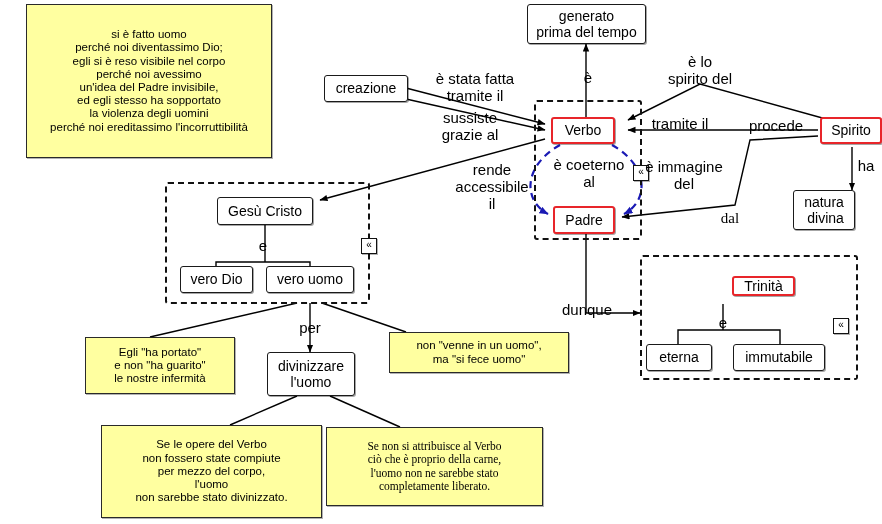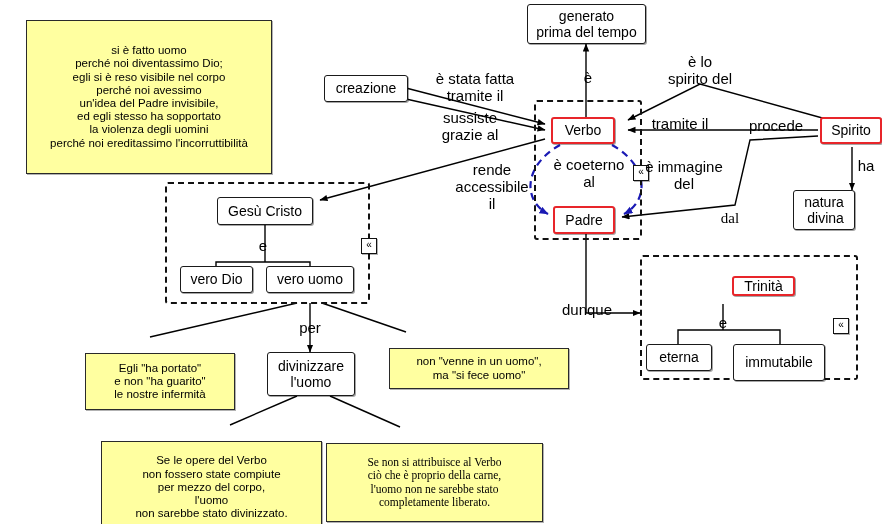--- a/index.html
+++ b/index.html
@@ -47,21 +47,20 @@
     border: 2px solid #e8252a;
   }
   
   .note {
     background: #ffffa0;
     border: 1px solid #2a2a2a;
     font-size: 11.5px;
     color: #000000;
     padding: 3px 5px;
     box-shadow: 1px 1px 0 rgba(0,0,0,0.3);
-    margin-top: 16px;
   }
   
   .group {
     position: absolute;
     box-sizing: border-box;
     border: 2px dashed #111111;
     border-radius: 3px;
     background: transparent;
   }
   
@@ -176,21 +175,21 @@
 
   <div class="node concept" style="left:266px; top:266px; width:88px; height:27px;">vero uomo</div>
 
   <div class="node concept" style="left:267px; top:352px; width:88px; height:44px;">divinizzare
 l'uomo</div>
 
   <div class="node concept red" style="left:692px; top:276px; width:63px; height:20px;margin-left:40px;">Trinità</div>
 
   <div class="node concept" style="left:646px; top:344px; width:66px; height:27px;">eterna</div>
 
-  <div class="node concept" style="left:733px; top:344px; width:92px; height:37px;">immutabile</div>
+  <div class="node concept" style="left:733px; top:344px; width:92px; height:27px;">immutabile</div>
 
   <div class="node note" style="left:26px; top:4px; width:246px; height:154px;">si è fatto uomo
 perché noi diventassimo Dio;
 egli si è reso visibile nel corpo
 perché noi avessimo
 un'idea del Padre invisibile,
 ed egli stesso ha sopportato
 la violenza degli uomini
 perché noi ereditassimo l'incorruttibilità</div>
 

